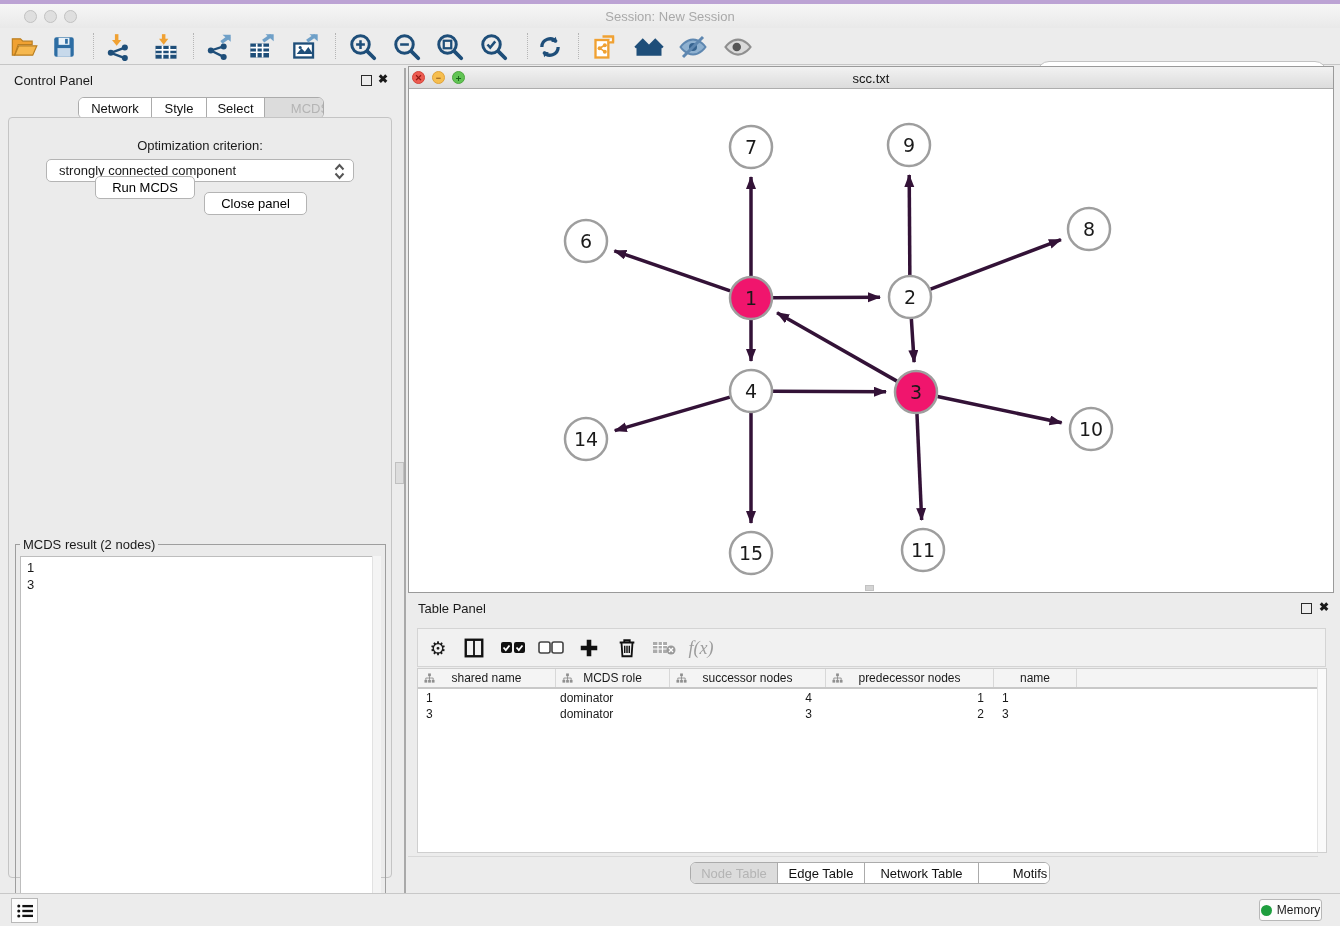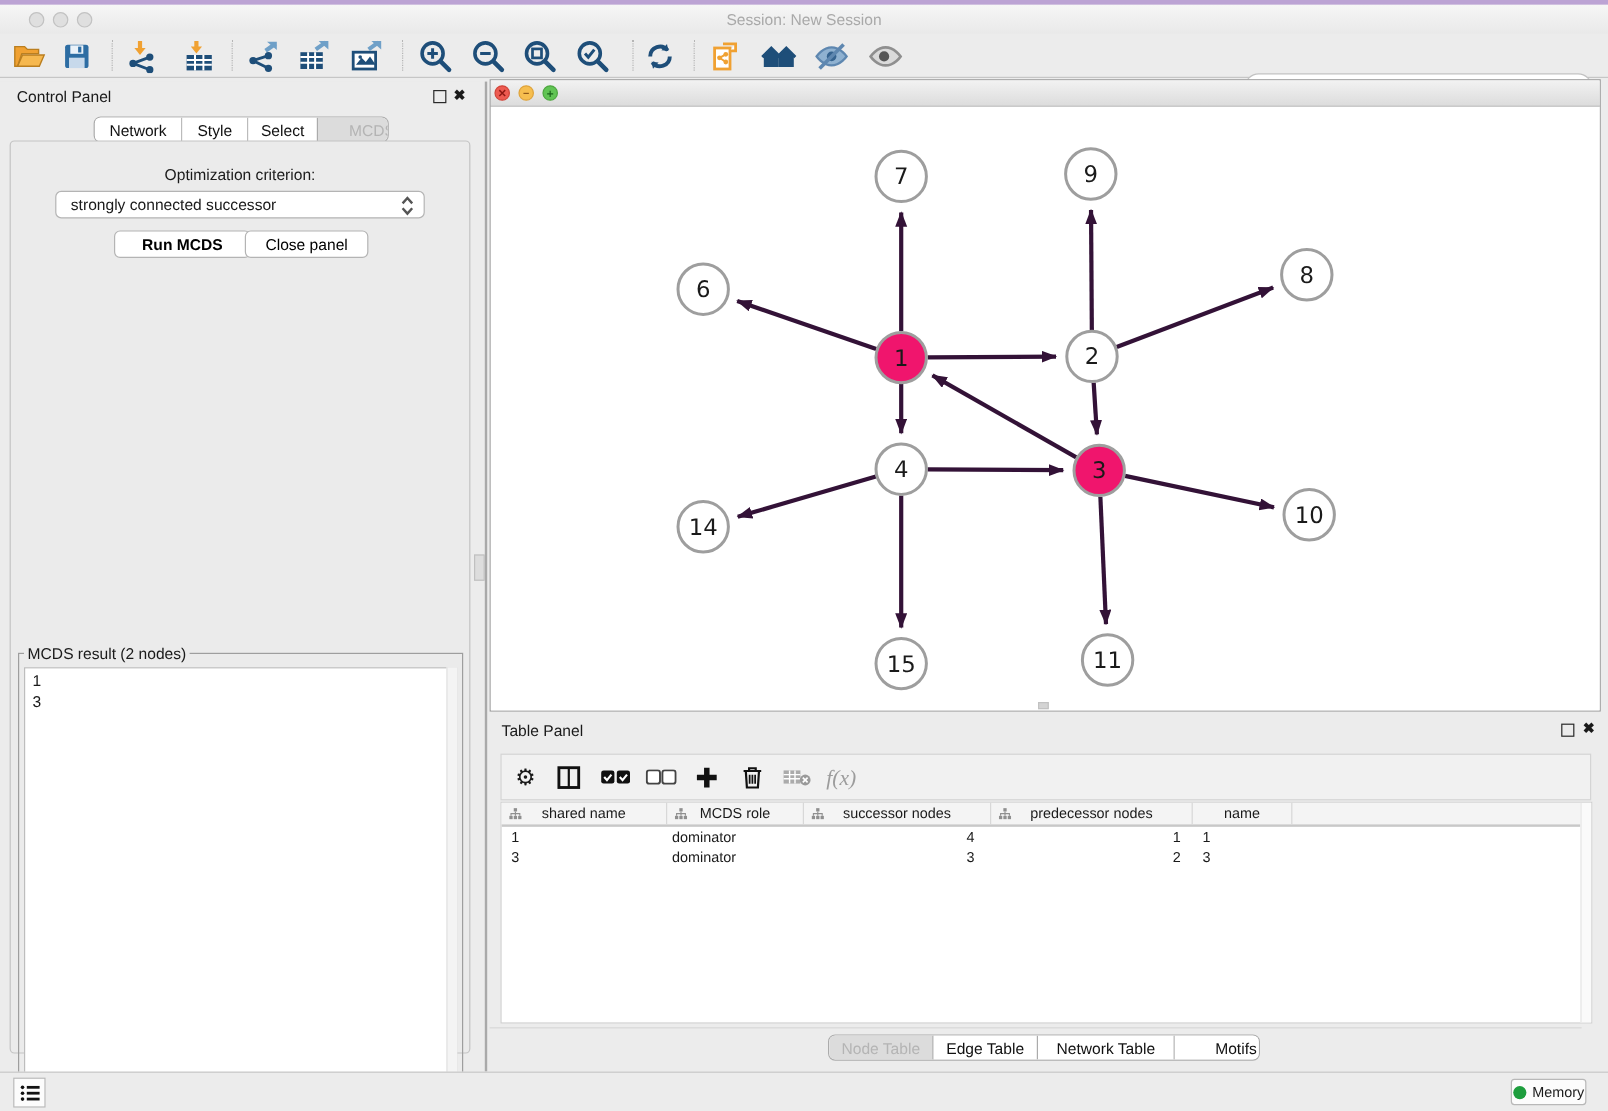--- a/index.html
+++ b/index.html
@@ -255,48 +255,49 @@
     <div class="seg-tabs" style="left:78px; top:29px;">
       <span class="seg-tab" style="width:73px">Network</span>
       <span class="seg-tab" style="width:55px">Style</span>
       <span class="seg-tab" style="width:58px">Select</span>
       <span class="seg-tab selected" style="width:58px">MCDS</span>
     </div>
 
     <div class="cp-content">
       <div class="opt-label">Optimization criterion:</div>
       <div class="opt-select">
-        <span>strongly connected successor</span>
+        <span>strongly connected component</span>
         <span class="opt-stepper">
           <svg width="13" height="17" viewBox="0 0 13 17">
               <path d="M2.5 6.5L6.5 2l4 4.5" fill="none" stroke="#555" stroke-width="2"></path>
               <path d="M2.5 10.5l4 4.5 4-4.5" fill="none" stroke="#555" stroke-width="2"></path>
             </svg>
         </span>
       </div>
-      <button class="cp-btn" style="left:86px; top:74px; width:114px;font-weight:bold;">Run MCDS</button>
+      <button class="cp-btn" style="left:86px; top:58px; width:100px;">Run MCDS</button>
       <button class="cp-btn" style="left:195px; top:74px; width:103px;">Close panel</button>
 
       <div class="result-group">
         <span class="result-legend">MCDS result (2 nodes)</span>
         <div class="result-body">1
 3</div>
         <div class="result-scroll" style="right:4px; top:11px; bottom:4px;"></div>
       </div>
     </div>
   </div>
 
   <div class="v-divider"></div>
   <div class="v-handle"></div>
 
   <div class="net-window">
     <div class="net-titlebar">
       <span class="traffic" style="left:3px; background:#ED5B51; color:#8E1812; border:1px solid #D14439;">✕</span>
       <span class="traffic" style="left:23px; background:#F6BE4F; color:#90591A; border:1px solid #DFA33A;">−</span>
       <span class="traffic" style="left:43px; background:#61C454; color:#1A641A; border:1px solid #4DA63F;">＋</span>
+      <div class="net-title">scc.txt</div>
     </div>
     <div class="net-canvas" id="net-canvas"><svg width="924" height="503">
           <defs>
             <marker id="arrow" markerUnits="userSpaceOnUse" markerWidth="15" markerHeight="12" refX="12" refY="5" orient="auto">
               <path d="M0 0 L13 5 L0 10 Z" fill="#331237"></path>
             </marker>
           </defs>
           <line x1="342" y1="187" x2="342" y2="88" stroke="#331237" stroke-width="3.5" marker-end="url(#arrow)"></line>
           <line x1="321.2058154797033" y1="201.81655443844295" x2="205.35570616404095" y2="161.7956075839414" stroke="#331237" stroke-width="3.5" marker-end="url(#arrow)"></line>
           <line x1="363.9995649035371" y1="208.86163795658152" x2="471.00059331335854" y2="208.18867551375246" stroke="#331237" stroke-width="3.5" marker-end="url(#arrow)"></line>

